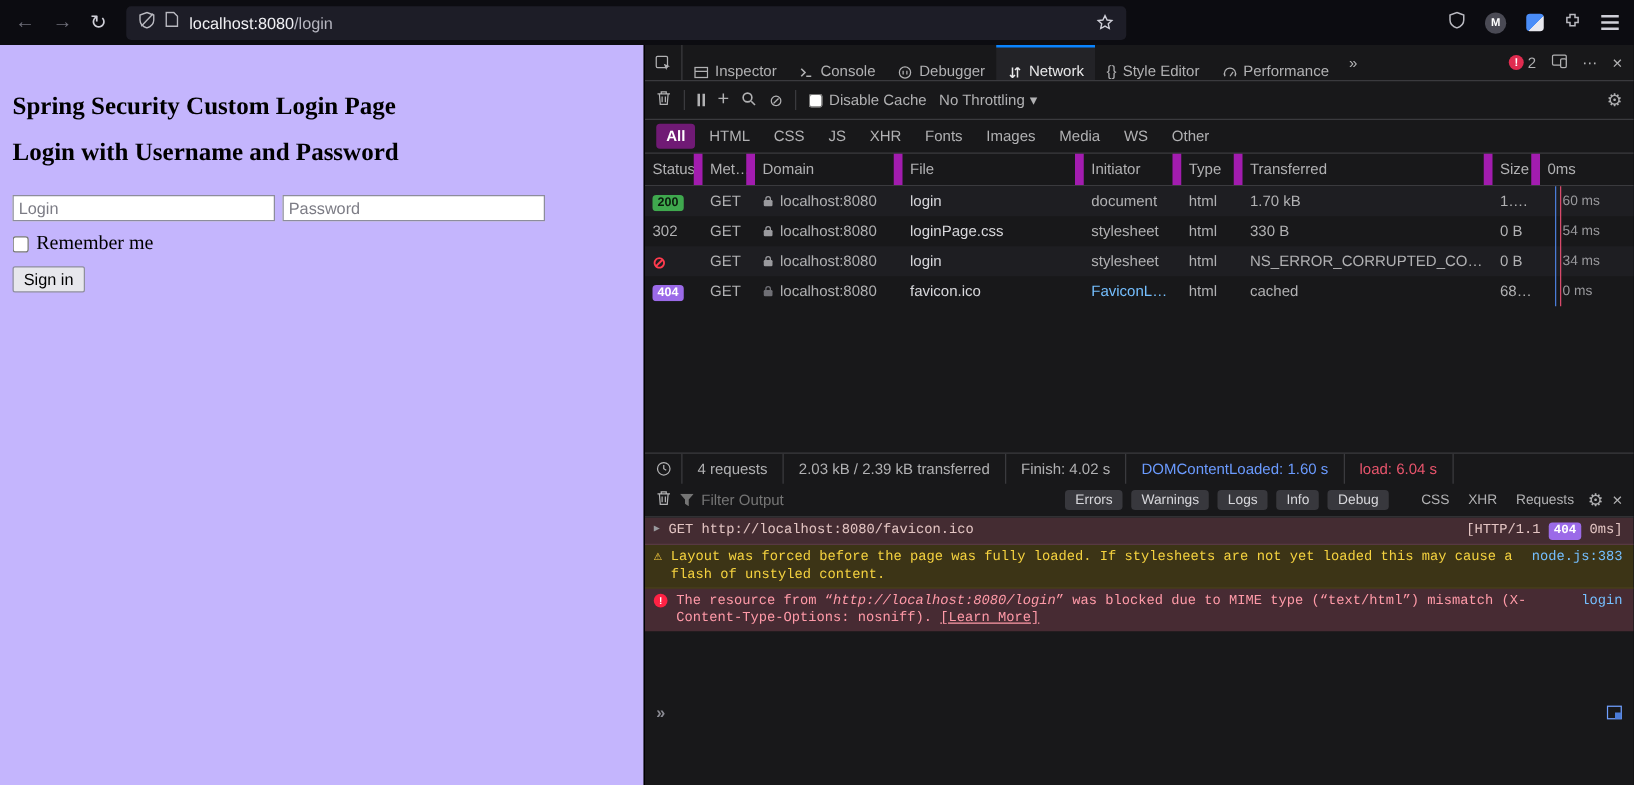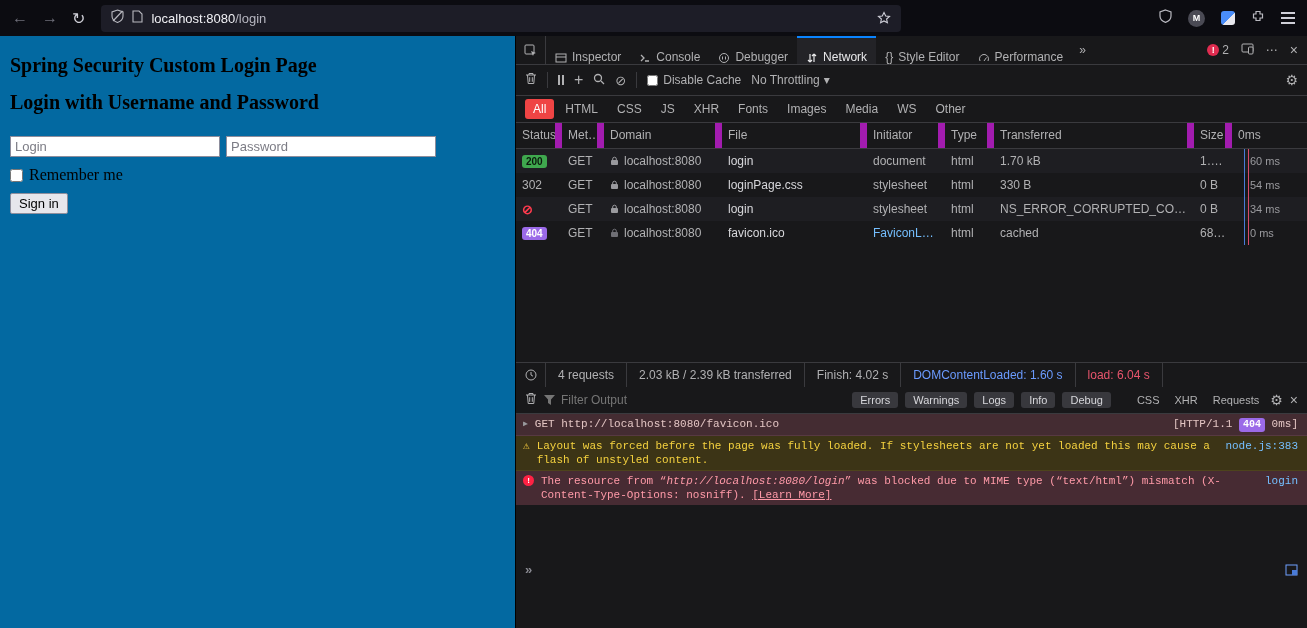--- a/index.html
+++ b/index.html
@@ -18,21 +18,21 @@
   .chrome-right { margin-left:auto; display:flex; align-items:center; gap:16px; }
   .avatar { width:17px; height:17px; border-radius:50%; background:#4a4a54; color:#fff; font-size:9px; font-weight:bold; display:flex; align-items:center; justify-content:center; }
   .ext-colored { width:14px; height:14px; border-radius:3px; background:linear-gradient(135deg,#4a8df8 55%,#e8e8ee 55%); }
   .burger { display:flex; flex-direction:column; gap:3px; }
   .burger i { width:14px; height:2px; background:#cfcfd8; display:block; }
 
   
   .content { display:flex; height:592px; }
 
   
-  .page { width:515px; background:#0369a1; padding:4px 10px; color:#000; }
+  .page { width:515px; background:#c4b5fd; padding:24px 10px; color:#000; }
   .page h1 { font-family:"Liberation Serif",serif; font-size:20px; font-weight:bold; margin:14px 0 0; }
   .form-row { display:flex; gap:6px; margin-top:22px; }
   .text-input { width:210px; height:21px; font-size:13px; font-family:"Liberation Sans",sans-serif; padding:1px 4px; border:1px solid #8d8d9c; background:#fff; color:#000; }
   .text-input::placeholder { color:#7c7c85; }
   .remember { margin-top:9px; display:flex; align-items:center; gap:6px; font-family:"Liberation Serif",serif; font-size:16px; }
   .remember input { width:13px; height:13px; }
   .signin-btn { margin-top:9px; font-size:13px; font-family:"Liberation Sans",sans-serif; padding:2px 8px; background:#e7e7ec; border:1px solid #8f8f9d; border-radius:2px; color:#000; }
 
   
   .devtools { width:792px; background:#18181a; color:#b1b1b3; font-size:12px; display:flex; flex-direction:column; border-left:1px solid #000; }
@@ -55,21 +55,21 @@
   .pausebars { display:flex; gap:2px; }
   .pausebars i { width:2px; height:10px; background:#b1b1b3; display:block; }
   .tb-glyph { font-size:13px; color:#b1b1b3; }
   .plus-glyph { font-size:16px; line-height:1; }
   .cache { display:flex; align-items:center; gap:5px; white-space:nowrap; }
   .cache input { width:11px; height:11px; }
   .throttle { display:flex; align-items:center; gap:4px; white-space:nowrap; }
 
   .type-filters { height:27px; display:flex; align-items:center; gap:3px; padding:0 9px; border-bottom:1px solid #3a3a3e; flex:none; }
   .tf { padding:3px 8px; border-radius:3px; }
-  .tf.active { background:#ef4444; color:#fff; }
+  .tf.active { background:#701a75; color:#fff;font-weight:bold; }
 
   .grid-cols { display:grid; grid-template-columns:46px 42px 118px 145px 78px 49px 200px 38px auto; }
   .net-header { height:26px; line-height:25px; border-bottom:1px solid #3a3a3e; flex:none; }
   .net-header > div { padding:0 6px; border-right:7px solid #a21caf; overflow:hidden; white-space:nowrap; }
   .net-header > div:last-child { border-right:none; }
 
   .net-rows { position:relative; flex:none; }
   .net-row { height:24px; align-items:center; }
   .net-row:nth-child(odd) { background:#1e1e22; }
   .net-row > div { padding:0 6px; overflow:hidden; white-space:nowrap; text-overflow:ellipsis; }

